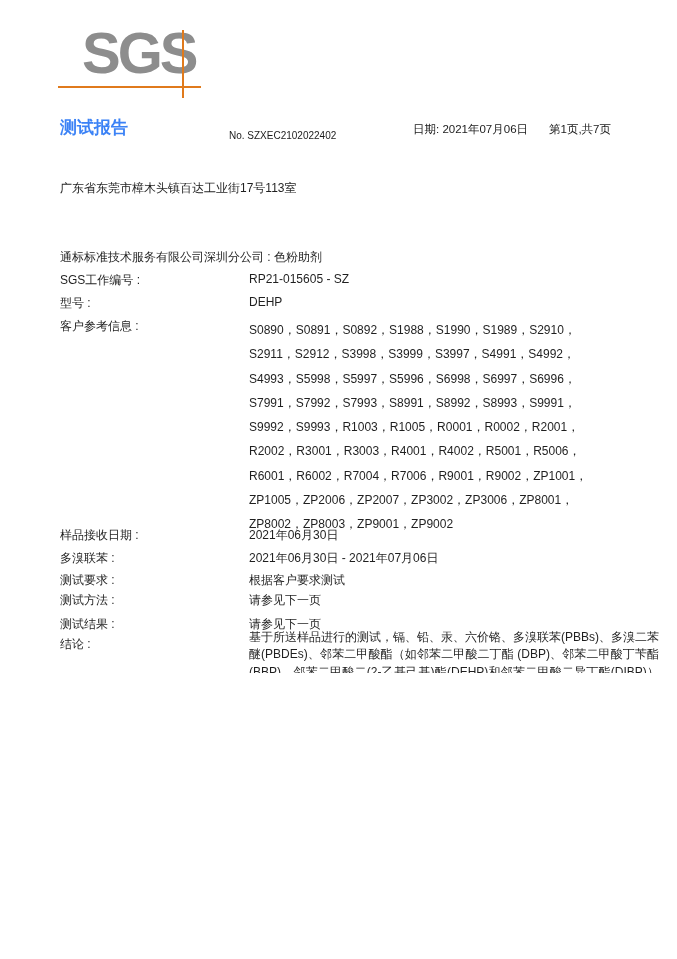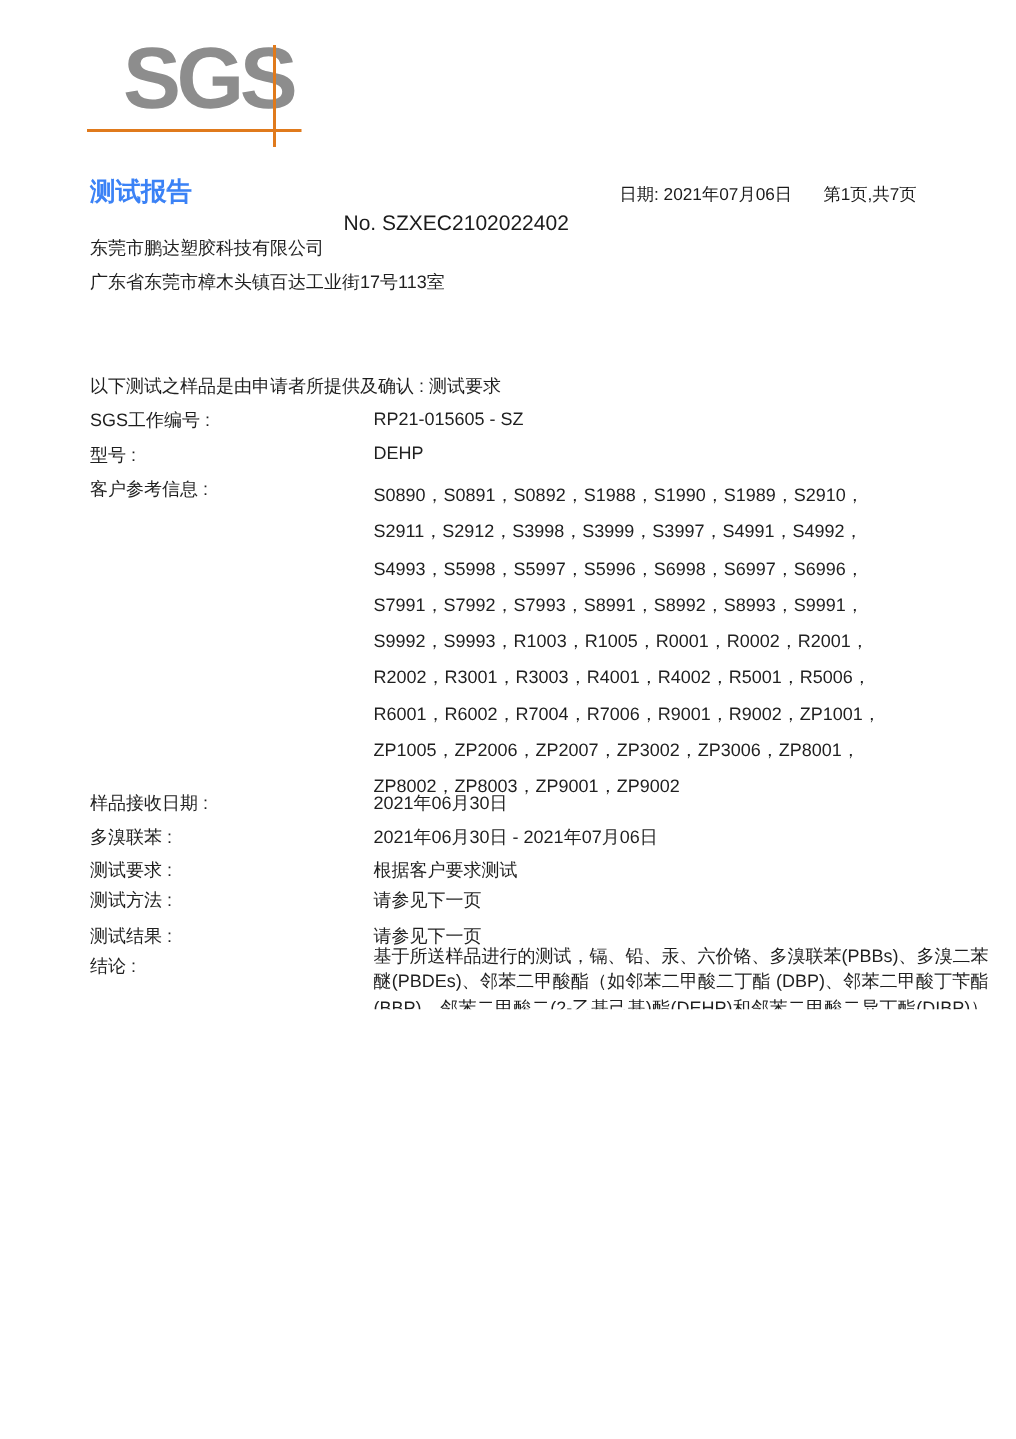--- a/index.html
+++ b/index.html
@@ -12,21 +12,21 @@
   
   .logo-text {
     left:82px; top:24px; font-size:58px; line-height:1; font-weight:bold;
     color:#8d8d8d; letter-spacing:-3px;
   }
   .logo-hline { left:58px; top:86px; width:143px; height:2px; background:#e07a1c; }
   .logo-vline { left:182px; top:30px; width:2px; height:68px; background:#e07a1c; }
 
   
   .doc-title { left:60px; top:116px; font-size:17px; font-weight:bold; color:#3b82f6; }
-  .report-no { left:229px; top:140px; font-size:14px; color:#1b1b1b; }
+  .report-no { left:229px; top:130px; font-size:10px; color:#1b1b1b; }
   .report-date { left:413px; top:122px; font-size:11.5px; color:#1b1b1b; }
   .report-page { left:549px; top:122px; font-size:11.5px; color:#1b1b1b; }
 
   .client-name { left:60px; top:157px; font-size:12px; color:#1f1f1f; }
   .client-address { left:60px; top:180px; font-size:12px; color:#1f1f1f; }
 
   .statement { left:60px; top:249px; font-size:12px; color:#1f1f1f; }
 
   
   .label { position:absolute; left:60px; font-size:12px; color:#1f1f1f; }
@@ -67,24 +67,23 @@
 
   <div class="abs logo-text">SGS</div>
   <div class="abs logo-hline"></div>
   <div class="abs logo-vline"></div>
 
   <div class="abs doc-title">测试报告</div>
   <div class="abs report-no">No. SZXEC2102022402</div>
   <div class="abs report-date">日期: 2021年07月06日</div>
   <div class="abs report-page">第1页,共7页</div>
 
-  <div class="abs client-name">东莞市鹏达塑胶科技有限公司</div>
   <div class="abs client-address">广东省东莞市樟木头镇百达工业街17号113室</div>
 
-  <div class="abs statement">以下测试之样品是由申请者所提供及确认 : 测试要求</div>
+  <div class="abs statement">通标标准技术服务有限公司深圳分公司 : 色粉助剂</div>
 
   <div class="label" style="top:272px">SGS工作编号 :</div>
   <div class="value" style="top:272px">RP21-015605 - SZ</div>
 
   <div class="label" style="top:295px">型号 :</div>
   <div class="value" style="top:295px">DEHP</div>
 
   <div class="label" style="top:318px">客户参考信息 :</div>
   <div class="ref-lines">
     <div>S0890，S0891，S0892，S1988，S1990，S1989，S2910，</div>

